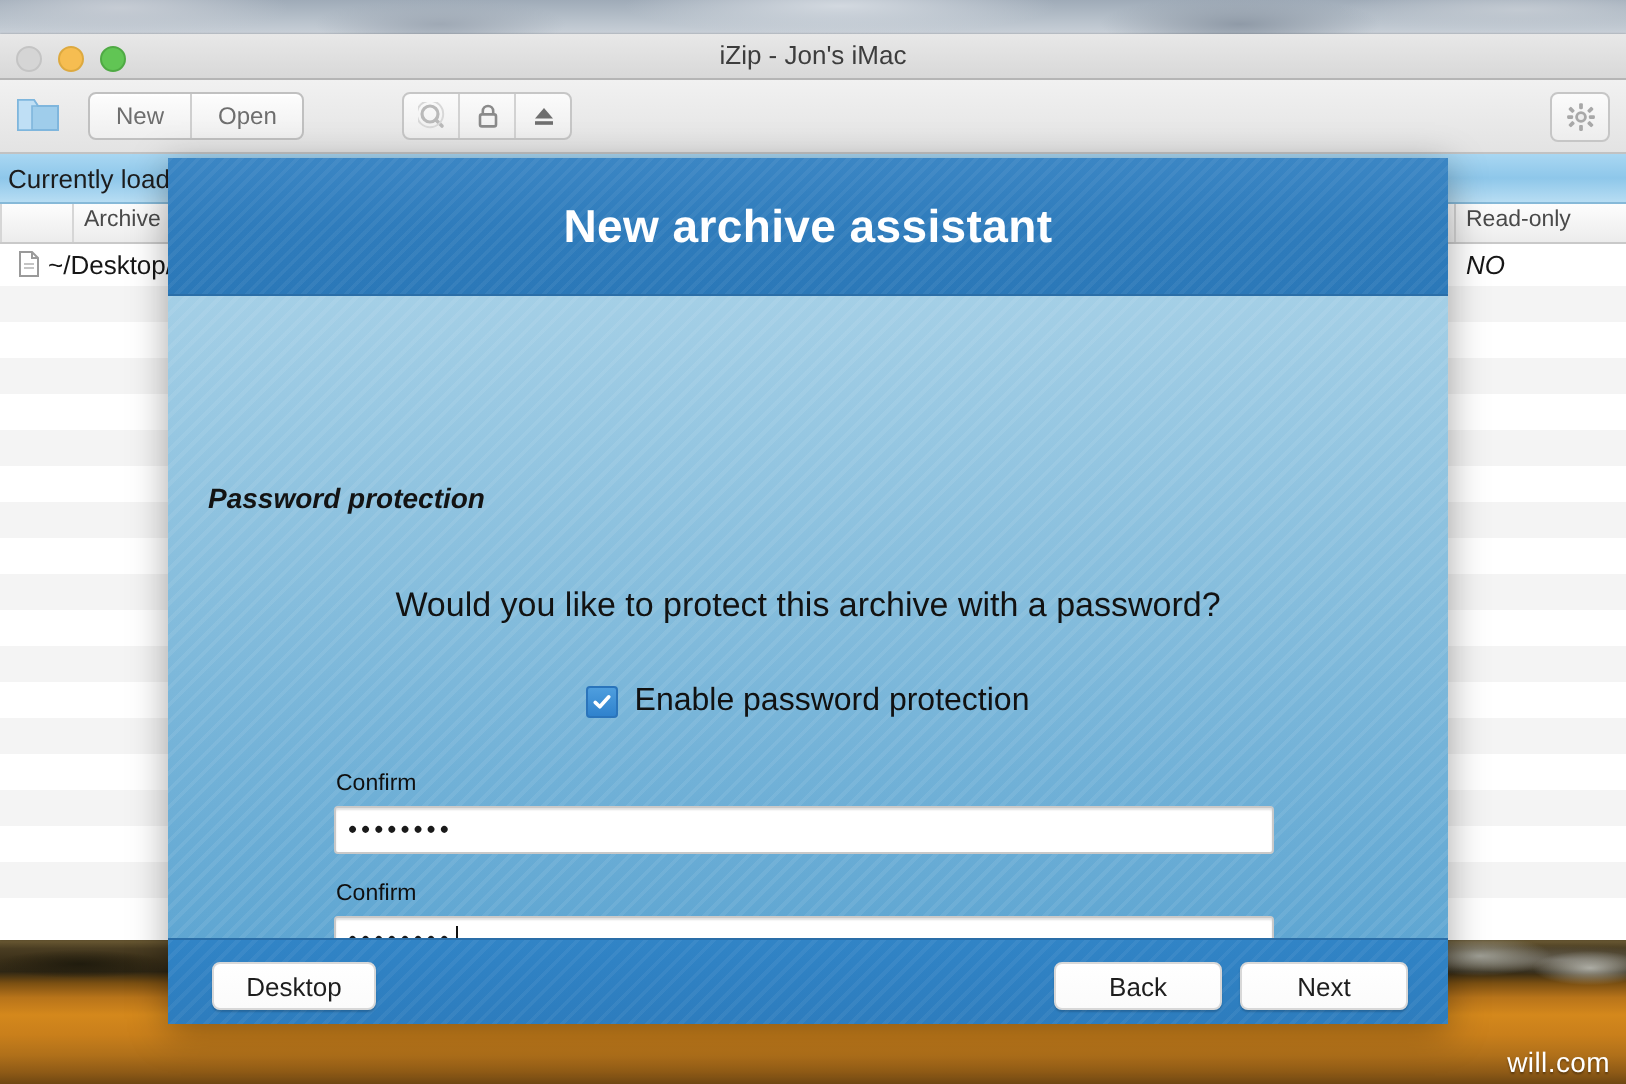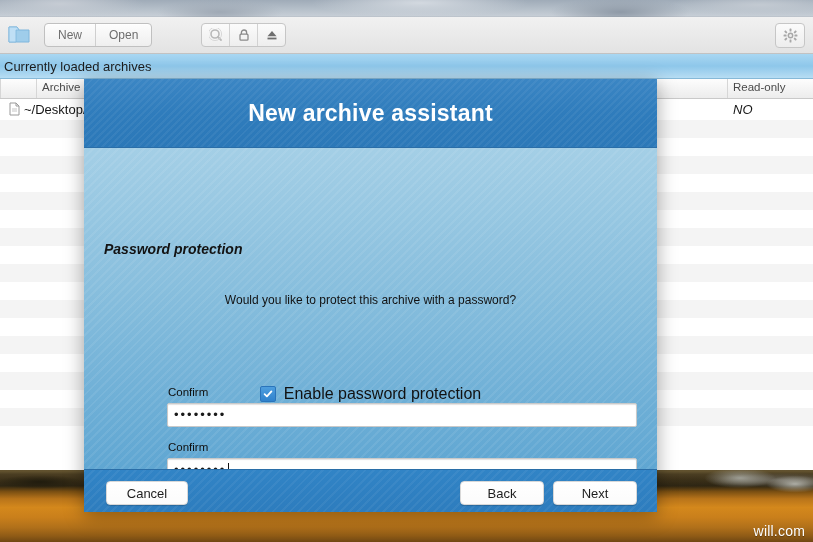--- a/index.html
+++ b/index.html
@@ -198,21 +198,21 @@
   }
   .cell-readonly {
     position: absolute; left: 733px;
     font-size: 13px; color: #161616; font-style: italic;
   }
   .file-icon { position: absolute; left: 9px; top: 3px; }
 
   
   #dialog {
     position: absolute; left: 84px; top: 79px;
-    width: 573px; height: 433px;
+    width: 640px; height: 433px;
     box-shadow: 0 4px 18px rgba(0,0,0,.35);
     overflow: hidden;
     background: #9ccbe4;
   }
   .dlg-header {
     height: 68px;
     background:
       repeating-linear-gradient(135deg, rgba(255,255,255,.05) 0 2px, rgba(255,255,255,0) 2px 5px),
       linear-gradient(180deg, #3b86c4 0%, #2f7cbc 50%, #2b78b8 100%);
     display: flex; align-items: center; justify-content: center;
@@ -230,27 +230,26 @@
       linear-gradient(180deg, #a4cfe6 0%, #87bedd 45%, #5fa6d2 100%);
   }
   .section-title {
     position: absolute; left: 20px; top: 93px;
     font-size: 14px; font-style: italic; font-weight: bold;
     color: #131313;
   }
   .question {
     position: absolute; left: 0; right: 0; top: 145px;
     text-align: center;
-    font-size: 12px; color: #121212;
+    font-size: 17px; color: #121212;
   }
   .checkbox-row {
     position: absolute; left: 0; right: 0; top: 194px;
     display: flex; align-items: center; justify-content: center;
     gap: 8px;
-    margin-top: 43px;
   }
   .checkbox {
     width: 14px; height: 14px;
     border-radius: 2px;
     background: linear-gradient(180deg, #4e9ede 0%, #2f82cd 100%);
     border: 1px solid #2a74bb;
     display: flex; align-items: center; justify-content: center;
   }
   .checkbox svg { display: block; }
   .checkbox-label { font-size: 16px; color: #111111; }
@@ -314,20 +313,28 @@
   <div id="desktop">
     <div class="wall-top"></div>
     <div class="wall-bottom"></div>
     <div class="wall-shrub"></div>
     <div class="wall-rock"></div>
     <div class="watermark">will.com</div>
   </div>
 
   <div id="app-window">
 
+    <div class="titlebar">
+      <div class="traffic">
+        <div class="dot close"></div>
+        <div class="dot min"></div>
+        <div class="dot zoom"></div>
+      </div>
+      <div class="window-title">iZip - Jon's iMac</div>
+    </div>
 
     <div class="toolbar">
 
       <div class="tb-folder">
         <svg width="26" height="26" viewBox="0 0 26 26">
           <path d="M3 6 L11 6 L13 9 L23 9 L23 21 L3 21 Z" fill="#9fcdeb" stroke="#7fb6dd" stroke-width="1"></path>
           <path d="M3 6 L11 6 L13 9 L10 9 L10 21 L3 21 Z" fill="#bfdff5" stroke="#7fb6dd" stroke-width=".8"></path>
         </svg>
       </div>
 
@@ -450,19 +457,19 @@
       <div class="field-label" style="top:293px">Confirm</div>
       <div class="field-input" style="top:310px">
         <span class="dots">••••••••</span>
         <span class="caret"></span>
       </div>
 
       <div class="hint">This password will be required to access files inside your archive</div>
     </div>
 
     <div class="dlg-footer">
-      <div class="btn btn-cancel">Cancel</div>
+      <div class="btn btn-cancel">Desktop</div>
       <div class="btn btn-back">Back</div>
       <div class="btn btn-next">Next</div>
     </div>
   </div>
 
 </div>
 
 </body></html>

